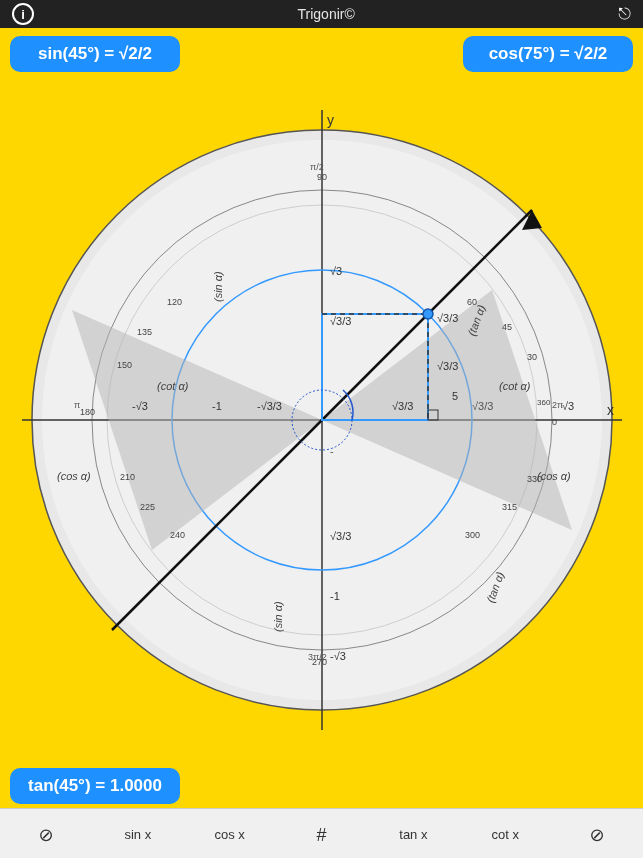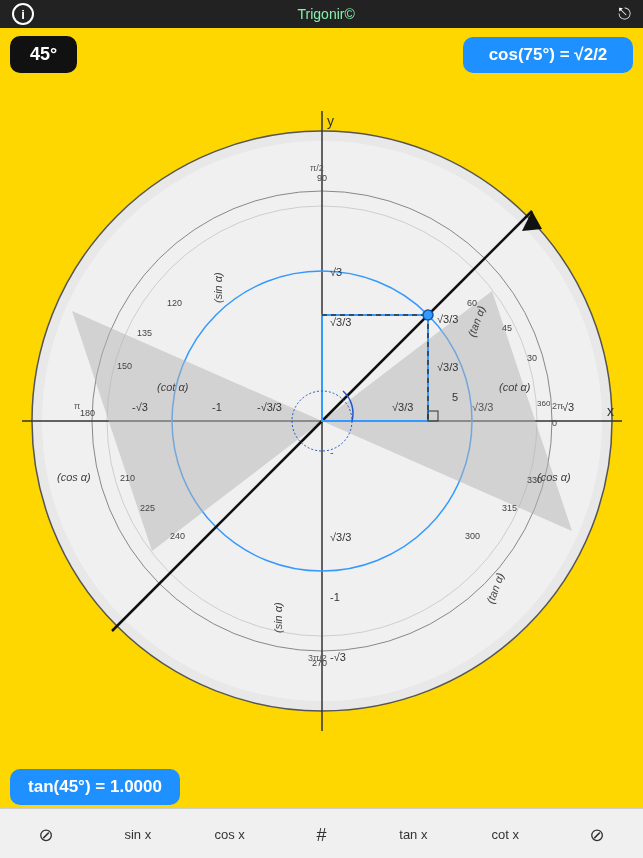--- a/index.html
+++ b/index.html
@@ -28,21 +28,21 @@
       border: 2px solid white;
       border-radius: 50%;
       display: flex;
       align-items: center;
       justify-content: center;
       color: white;
       font-size: 13px;
       font-weight: bold;
     }
     .status-title {
-      color: #86efac;
+      color: #e5e5e5;
       font-size: 14px;
       font-weight: 500;
     }
     .status-share-icon {
       color: white;
       font-size: 16px;
     }
 
     
     #top-row {
@@ -129,21 +129,21 @@
 </head>
 <body>
 
 <div id="status-bar">
   <div class="status-info-icon">i</div>
   <div class="status-title">Trigonir©</div>
   <div class="status-share-icon">⎋</div>
 </div>
 
 <div id="top-row">
-  <div class="angle-badge">45°</div>
+  <div class="trig-badge">sin(45°) = √2/2</div>
   <div class="trig-badge">cos(75°) = √2/2</div>
 </div>
 
 <div id="diagram-area">
   <svg id="unit-circle-svg" viewBox="0 0 620 660">
 
     <circle cx="310" cy="330" r="290" fill="#E8E8E8" stroke="#555" stroke-width="1.5"></circle>
 
     <circle cx="310" cy="330" r="280" fill="#F0F0F0"></circle>
 

